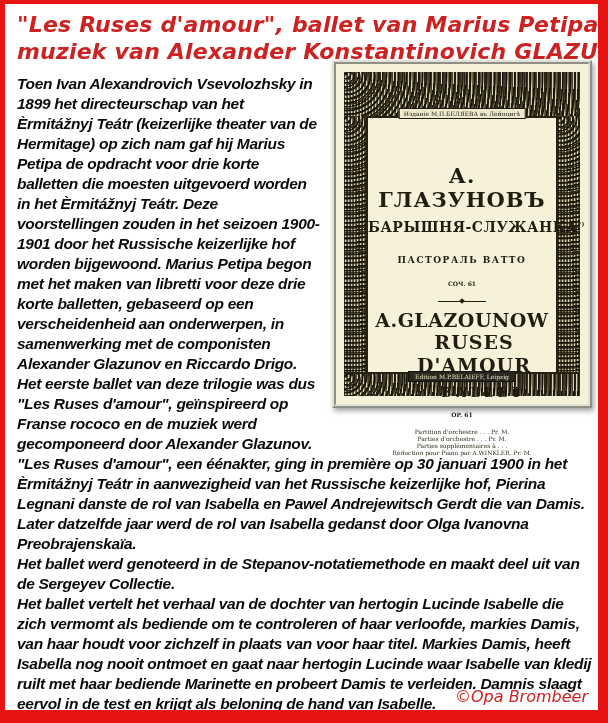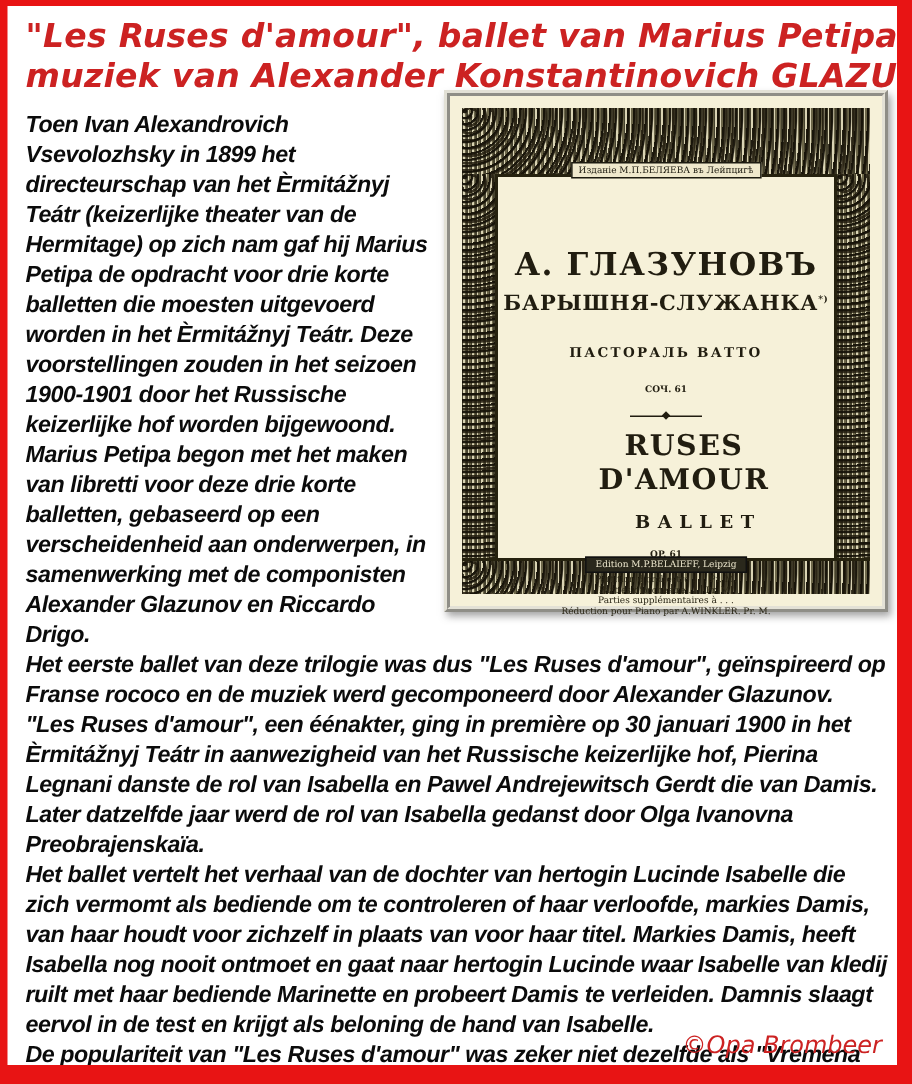--- a/index.html
+++ b/index.html
@@ -29,21 +29,21 @@
     margin:0 6px 0 12px;
     color:#0b0b0b;
     font-weight:bold;font-style:italic;
     font-size:15.5px;line-height:20px;
     letter-spacing:-0.3px;
   }
   .para{margin:0;}
   
   .cover{
     float:right;
-    width:296px;height:348px;
+    width:260px;height:348px;
     margin:-14px 0 8px 10px;
     box-sizing:border-box;
     background:#f6f1d9;
     border:4px ridge #e3e1d6;
     box-shadow:2px 3px 5px rgba(90,90,90,.55);
     position:relative;
     font-style:normal;font-weight:normal;letter-spacing:0;
   }
   .orn{
     position:absolute;
@@ -111,35 +111,37 @@
       <div class="orn orn-left"></div>
       <div class="orn orn-right"></div>
       <div class="orn orn-bottom"></div>
       <div class="c-banner">Изданіе М.П.БЕЛЯЕВА въ Лейпцигѣ</div>
       <div class="cover-text">
         <div class="c-composer-cy">А. ГЛАЗУНОВЪ</div>
         <div class="c-title-cy"><span>БАРЫШНЯ-СЛУЖАНКА</span><sup>*)</sup></div>
         <div class="c-subtitle">ПАСТОРАЛЬ ВАТТО</div>
         <div class="c-opus">СОЧ. 61</div>
         <div class="c-rule"></div>
+        <div class="c-composer-la">A.GLAZOUNOW</div>
         <div class="c-title-la">RUSES D'AMOUR</div>
         <div class="c-genre">BALLET</div>
         <div class="c-opus2">OP. 61</div>
         <div class="c-prices">
           <div>Partition d'orchestre . . . Pr. M.</div>
           <div>Parties d'orchestre . . . Pr. M.</div>
           <div>Parties supplémentaires à . . .</div>
           <div>Réduction pour Piano par A.WINKLER. Pr. M.</div>
         </div>
       </div>
       <div class="c-imprint">Edition M.P.BELAIEFF, Leipzig</div>
     </div>
 
     <div class="para">Toen Ivan Alexandrovich Vsevolozhsky in 1899 het directeurschap van het Èrmitážnyj Teátr (keizerlijke theater van de Hermitage) op zich nam gaf hij Marius Petipa de opdracht voor drie korte balletten die moesten uitgevoerd worden in het Èrmitážnyj Teátr. Deze voorstellingen zouden in het seizoen 1900-1901 door het Russische keizerlijke hof worden bijgewoond. Marius Petipa begon met het maken van libretti voor deze drie korte balletten, gebaseerd op een verscheidenheid aan onderwerpen, in samenwerking met de componisten Alexander Glazunov en Riccardo Drigo.</div>
     <div class="para">Het eerste ballet van deze trilogie was dus "Les Ruses d'amour", geïnspireerd op Franse rococo en de muziek werd gecomponeerd door Alexander Glazunov.</div>
     <div class="para">"Les Ruses d'amour", een éénakter, ging in première op 30 januari 1900 in het Èrmitážnyj Teátr in aanwezigheid van het Russische keizerlijke hof, Pierina Legnani danste de rol van Isabella en Pawel Andrejewitsch Gerdt die van Damis. Later datzelfde jaar werd de rol van Isabella gedanst door Olga Ivanovna Preobrajenskaïa.</div>
+    <div class="para">Het ballet werd genoteerd in de Stepanov-notatiemethode en maakt deel uit van de Sergeyev Collectie.</div>
     <div class="para">Het ballet vertelt het verhaal van de dochter van hertogin Lucinde Isabelle die zich vermomt als bediende om te controleren of haar verloofde, markies Damis, van haar houdt voor zichzelf in plaats van voor haar titel. Markies Damis, heeft Isabella nog nooit ontmoet en gaat naar hertogin Lucinde waar Isabelle van kledij ruilt met haar bediende Marinette en probeert Damis te verleiden. Damnis slaagt eervol in de test en krijgt als beloning de hand van Isabelle.</div>
     <div class="para">De populariteit van "Les Ruses d'amour" was zeker niet dezelfde als "Vremena goda" (De jaargetijden) en "Raymonda", de twee volgende balletten uit de trilogie die door Ivan Alexandrovich Vsevolozhsky werd besteld en waarvoor Alexander Glazunov de muziek componeerde. De muziek voor "Les Ruses d'amour" is niet zo herkenbaar als de andere balletten van Alexander Glazunov, al slaagde hij er toch in om dezelfde melodisch gedenkwaardige kwaliteit te bereiken.</div>
   </div>
 
   <div class="credit">©Opa Brombeer</div>
 
 </div>
 
 </body></html>

